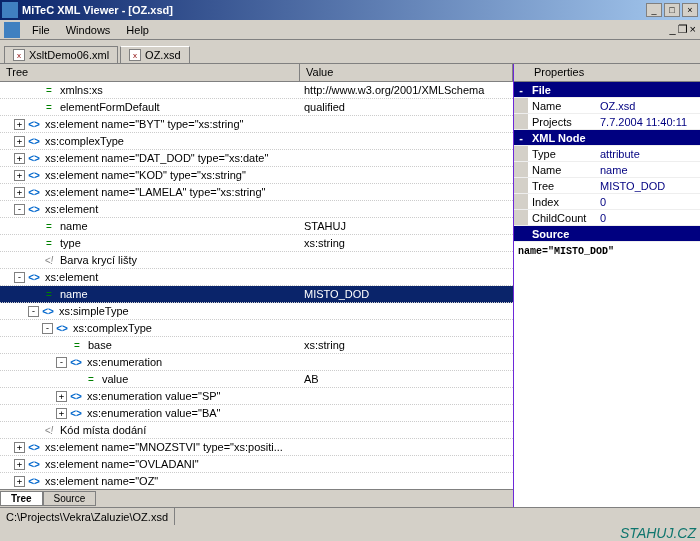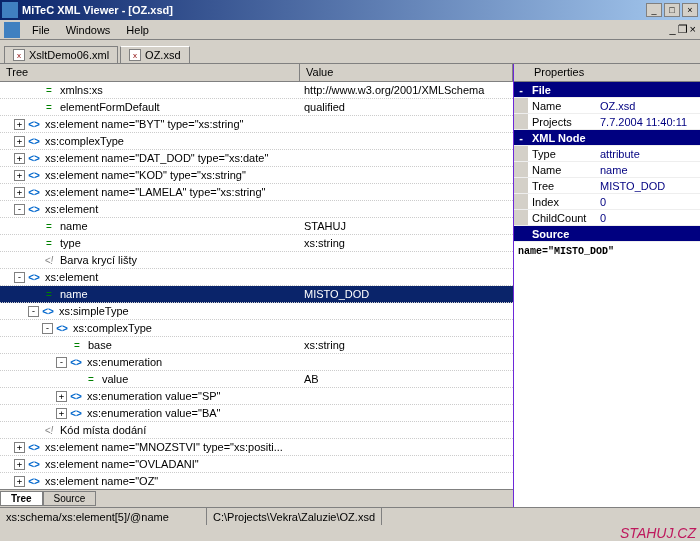--- a/index.html
+++ b/index.html
@@ -43,21 +43,21 @@
 .prow { display: flex; height: 16px; align-items: center; border-bottom: 1px solid #eee; }
 .prow.section { background: #000080; color: white; font-weight: bold; }
 .prow .pmark { width: 14px; display: flex; align-items: center; justify-content: center; background: #d4d0c8; height: 100%; }
 .prow.section .pmark { background: #000080; }
 .prow .pkey { width: 70px; padding-left: 4px; }
 .prow .pval { flex: 1; color: #000080; padding-left: 2px; overflow: hidden; white-space: nowrap; }
 .srcbox { padding: 4px; font-family: 'Courier New', monospace; font-size: 10px; font-weight: bold; }
 .statusbar { display: flex; background: #d4d0c8; height: 18px; border-top: 1px solid #808080; align-items: center; }
 .statusbar .seg { padding: 1px 6px; border-right: 1px solid #808080; height: 100%; display: flex; align-items: center; }
 .statusbar .seg1 { width: 207px; }
-.watermark { position: absolute; bottom: 0; right: 4px; font-size: 14px; color: #be185d; font-family: Arial; font-style: italic; }
+.watermark { position: absolute; bottom: 0; right: 4px; font-size: 14px; color: #0f766e; font-family: Arial; font-style: italic; }
 </style>
 </head>
 <body>
 
 <div class="titlebar">
   <span class="icon"></span>
   <span class="title">MiTeC XML Viewer - [OZ.xsd]</span>
   <div class="btns">
     <div class="btn">_</div>
     <div class="btn">□</div>
@@ -394,17 +394,16 @@
         <div class="prow section">
           <span class="pmark"></span>
           <span class="pkey">Source</span>
         </div>
         <div class="srcbox">name="MISTO_DOD"</div>
       </div>
   </div>
 </div>
 
 <div class="statusbar">
-  <div class="seg seg1">xs:schema/xs:element[5]/@name</div>
   <div class="seg">C:\Projects\Vekra\Zaluzie\OZ.xsd</div>
 </div>
 
 <div class="watermark">STAHUJ.CZ</div>
 
 </body></html>

